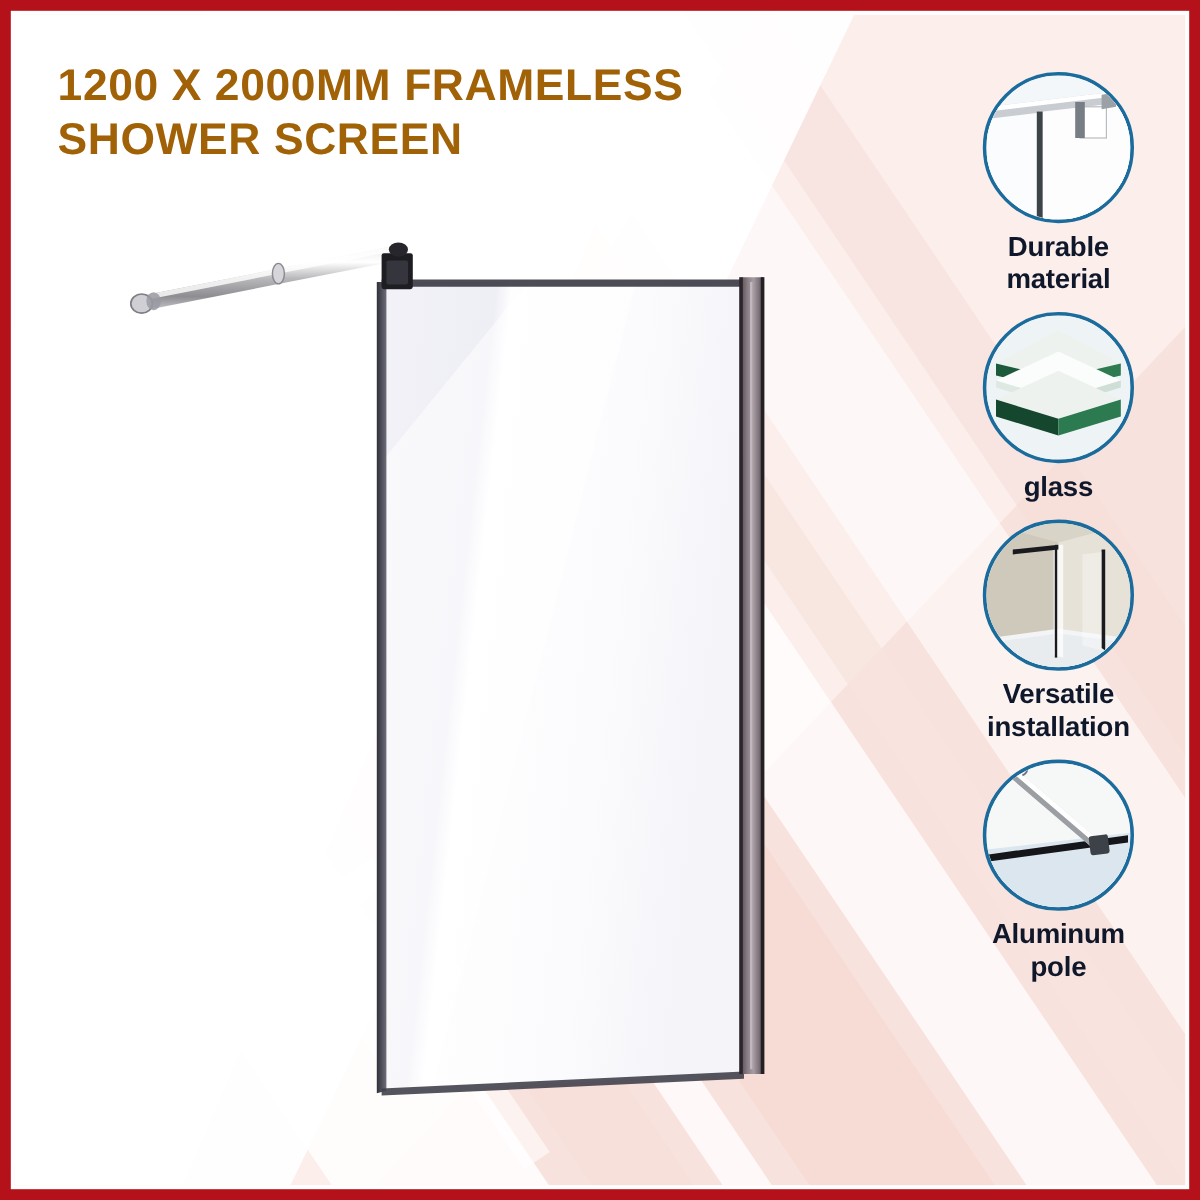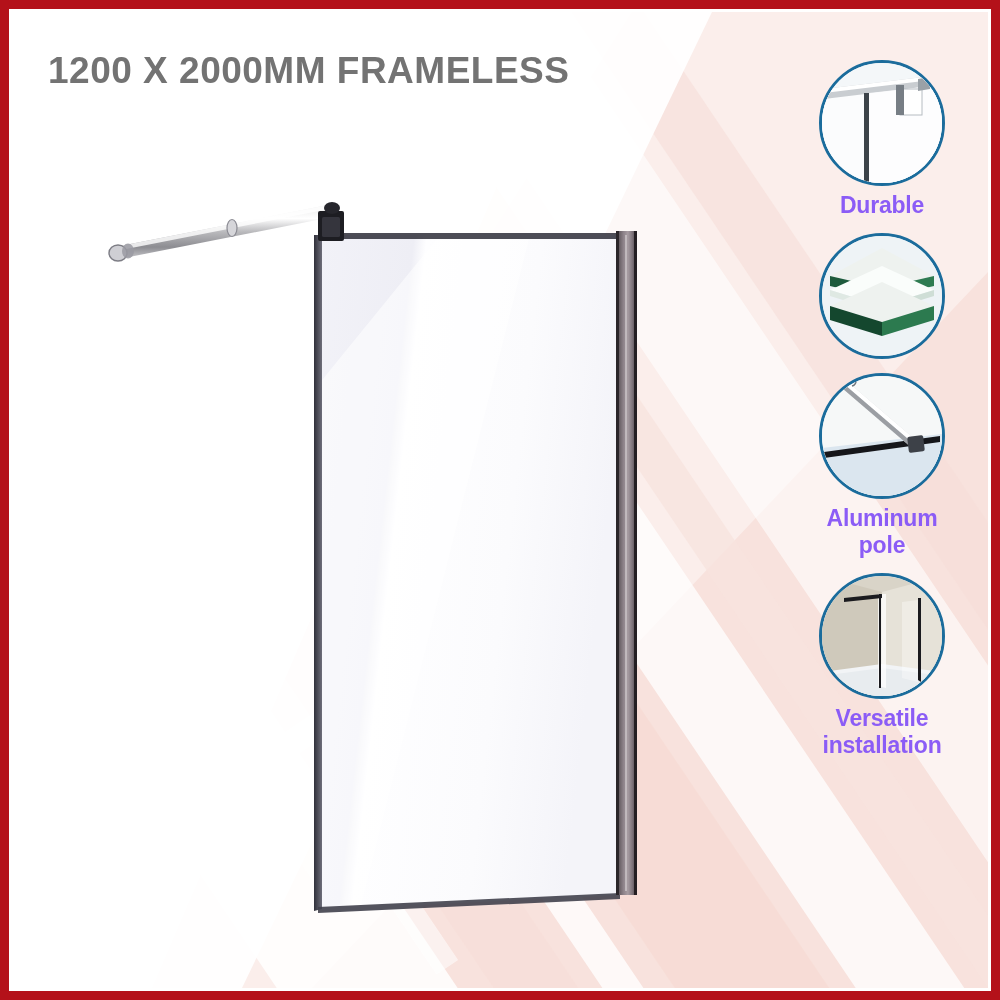--- a/index.html
+++ b/index.html
@@ -29,21 +29,21 @@
   }
 
   
   .bg{position:absolute;inset:12px;overflow:hidden;background:#ffffff;}
 
   
   .title{
     position:absolute;left:48px;top:48px;width:620px;
     font-size:37px;line-height:45px;
     font-weight:bold;letter-spacing:.5px;
-    color:#737373;
+    color:#a16207;
     text-transform:uppercase;
     z-index:30;
   }
   .title .ln{display:block;}
 
   
   .product{position:absolute;left:60px;top:195px;width:680px;height:760px;z-index:20;}
 
   
   .features{
@@ -54,21 +54,21 @@
   }
   .badge-ring{
     width:120px;height:120px;border-radius:50%;
     border:3px solid #1b6c9c;
     margin:0 auto 6px auto;
     overflow:hidden;position:relative;
     background:#eef3f6;
   }
   .badge-ring svg{display:block;width:100%;height:100%;}
   .feature-label{
-    font-size:23px;line-height:27px;font-weight:bold;color:#8b5cf6;
+    font-size:23px;line-height:27px;font-weight:bold;color:#0f172a;
     letter-spacing:-.2px;
   }
   .feature-label span{display:block;}
 </style>
 </head>
 <body>
 
 <div class="canvas">
 
   <div class="bg">
@@ -108,20 +108,21 @@
         </g>
 
         <polygon points="0,0 700,0 230,976 0,976" fill="#ffffff" opacity=".92"></polygon>
         <polygon points="0,0 560,0 140,976 0,976" fill="#ffffff"></polygon>
       </g>
     </svg>
   </div>
 
   <div class="title">
     <span class="ln">1200 X 2000MM FRAMELESS</span>
+    <span class="ln">SHOWER SCREEN</span>
   </div>
 
   <div class="product">
     <svg width="680" height="760" viewBox="0 0 680 760">
       <defs>
         <linearGradient id="glassGrad" x1="0" y1="0" x2="1" y2="0.25">
           <stop offset="0" stop-color="#f2f2f8"></stop>
           <stop offset="0.30" stop-color="#eeeef5"></stop>
           <stop offset="0.34" stop-color="#fefeff"></stop>
           <stop offset="0.70" stop-color="#fbfbfd"></stop>
@@ -200,20 +201,21 @@
 
           <polygon points="47,30 118,22 118,120 47,120" fill="#fdfdfe" opacity=".9"></polygon>
 
           <rect x="78" y="26" width="22" height="26" fill="#ffffff" stroke="#b6bcc1" stroke-width="1"></rect>
           <rect x="74" y="22" width="8" height="30" fill="#777e85"></rect>
           <polygon points="96,16 108,14 108,26 96,28" fill="#9aa1a7"></polygon>
         </svg>
       </div>
       <div class="feature-label">
         <span>Durable</span>
+        <span>material</span>
       </div>
     </div>
 
     <div class="feature">
       <div class="badge-ring">
         <svg viewBox="0 0 120 120">
           <rect x="0" y="0" width="120" height="120" fill="#eef3f6"></rect>
 
           <polygon points="8,40 60,12 112,40 60,52" fill="#eef2ef"></polygon>
           <polygon points="8,40 60,52 60,62 8,50" fill="#1d5a3c"></polygon>
@@ -222,20 +224,47 @@
           <polygon points="8,54 60,30 112,54 60,70" fill="#fafdfb"></polygon>
           <polygon points="8,54 60,70 60,76 8,60" fill="#dfe9e3"></polygon>
           <polygon points="112,54 60,70 60,76 112,60" fill="#cfded6"></polygon>
 
           <polygon points="8,70 60,46 112,70 60,86" fill="#eef2ef"></polygon>
           <polygon points="8,70 60,86 60,100 8,84" fill="#14472e"></polygon>
           <polygon points="112,70 60,86 60,100 112,84" fill="#2c7a4f"></polygon>
         </svg>
       </div>
       <div class="feature-label">
+        <span>glass</span>
+      </div>
+    </div>
+
+    <div class="feature">
+      <div class="badge-ring">
+        <svg viewBox="0 0 120 120">
+          <rect x="0" y="0" width="120" height="120" fill="#d9d4c8"></rect>
+
+          <polygon points="0,0 60,16 60,104 0,118" fill="#cfc9bb"></polygon>
+          <polygon points="60,16 120,0 120,118 60,104" fill="#e6e2d8"></polygon>
+
+          <polygon points="0,96 60,88 120,96 120,120 0,120" fill="#f2f4f6"></polygon>
+          <polygon points="14,98 60,92 106,98 96,120 24,120" fill="#e8ecef"></polygon>
+
+          <polygon points="56,18 64,18 64,112 56,110" fill="#ffffff" opacity=".75"></polygon>
+          <rect x="57" y="18" width="2" height="94" fill="#1b1b1f"></rect>
+
+          <polygon points="22,22 60,18 60,22 22,26" fill="#1b1b1f"></polygon>
+
+          <polygon points="96,22 99,22 99,106 96,104" fill="#1b1b1f"></polygon>
+          <polygon points="80,26 96,24 96,106 80,102" fill="#ffffff" opacity=".35"></polygon>
+        </svg>
+      </div>
+      <div class="feature-label">
+        <span>Versatile</span>
+        <span>installation</span>
       </div>
     </div>
 
     <div class="feature">
       <div class="badge-ring">
         <svg viewBox="0 0 120 120">
           <rect x="0" y="0" width="120" height="120" fill="#f6f8f8"></rect>
           <polygon points="0,72 120,58 120,120 0,120" fill="#dbe6ef"></polygon>
 
           <polygon points="2,76 118,60 118,66 2,82" fill="#15161a"></polygon>
@@ -247,43 +276,17 @@
           <rect x="86" y="60" width="16" height="16" rx="2" fill="#3d4148" transform="rotate(-7 94 68)"></rect>
           <path d="M24 6 a5 5 0 1 1 6 4" fill="none" stroke="#6f747a" stroke-width="1.6"></path>
         </svg>
       </div>
       <div class="feature-label">
         <span>Aluminum</span>
         <span>pole</span>
       </div>
     </div>
 
-    <div class="feature">
-      <div class="badge-ring">
-        <svg viewBox="0 0 120 120">
-          <rect x="0" y="0" width="120" height="120" fill="#d9d4c8"></rect>
-
-          <polygon points="0,0 60,16 60,104 0,118" fill="#cfc9bb"></polygon>
-          <polygon points="60,16 120,0 120,118 60,104" fill="#e6e2d8"></polygon>
-
-          <polygon points="0,96 60,88 120,96 120,120 0,120" fill="#f2f4f6"></polygon>
-          <polygon points="14,98 60,92 106,98 96,120 24,120" fill="#e8ecef"></polygon>
-
-          <polygon points="56,18 64,18 64,112 56,110" fill="#ffffff" opacity=".75"></polygon>
-          <rect x="57" y="18" width="2" height="94" fill="#1b1b1f"></rect>
-
-          <polygon points="22,22 60,18 60,22 22,26" fill="#1b1b1f"></polygon>
-
-          <polygon points="96,22 99,22 99,106 96,104" fill="#1b1b1f"></polygon>
-          <polygon points="80,26 96,24 96,106 80,102" fill="#ffffff" opacity=".35"></polygon>
-        </svg>
-      </div>
-      <div class="feature-label">
-        <span>Versatile</span>
-        <span>installation</span>
-      </div>
-    </div>
-
   </div>
 
   <div class="frame-inner"></div>
   <div class="frame-outer"></div>
 </div>
 
 </body></html>

